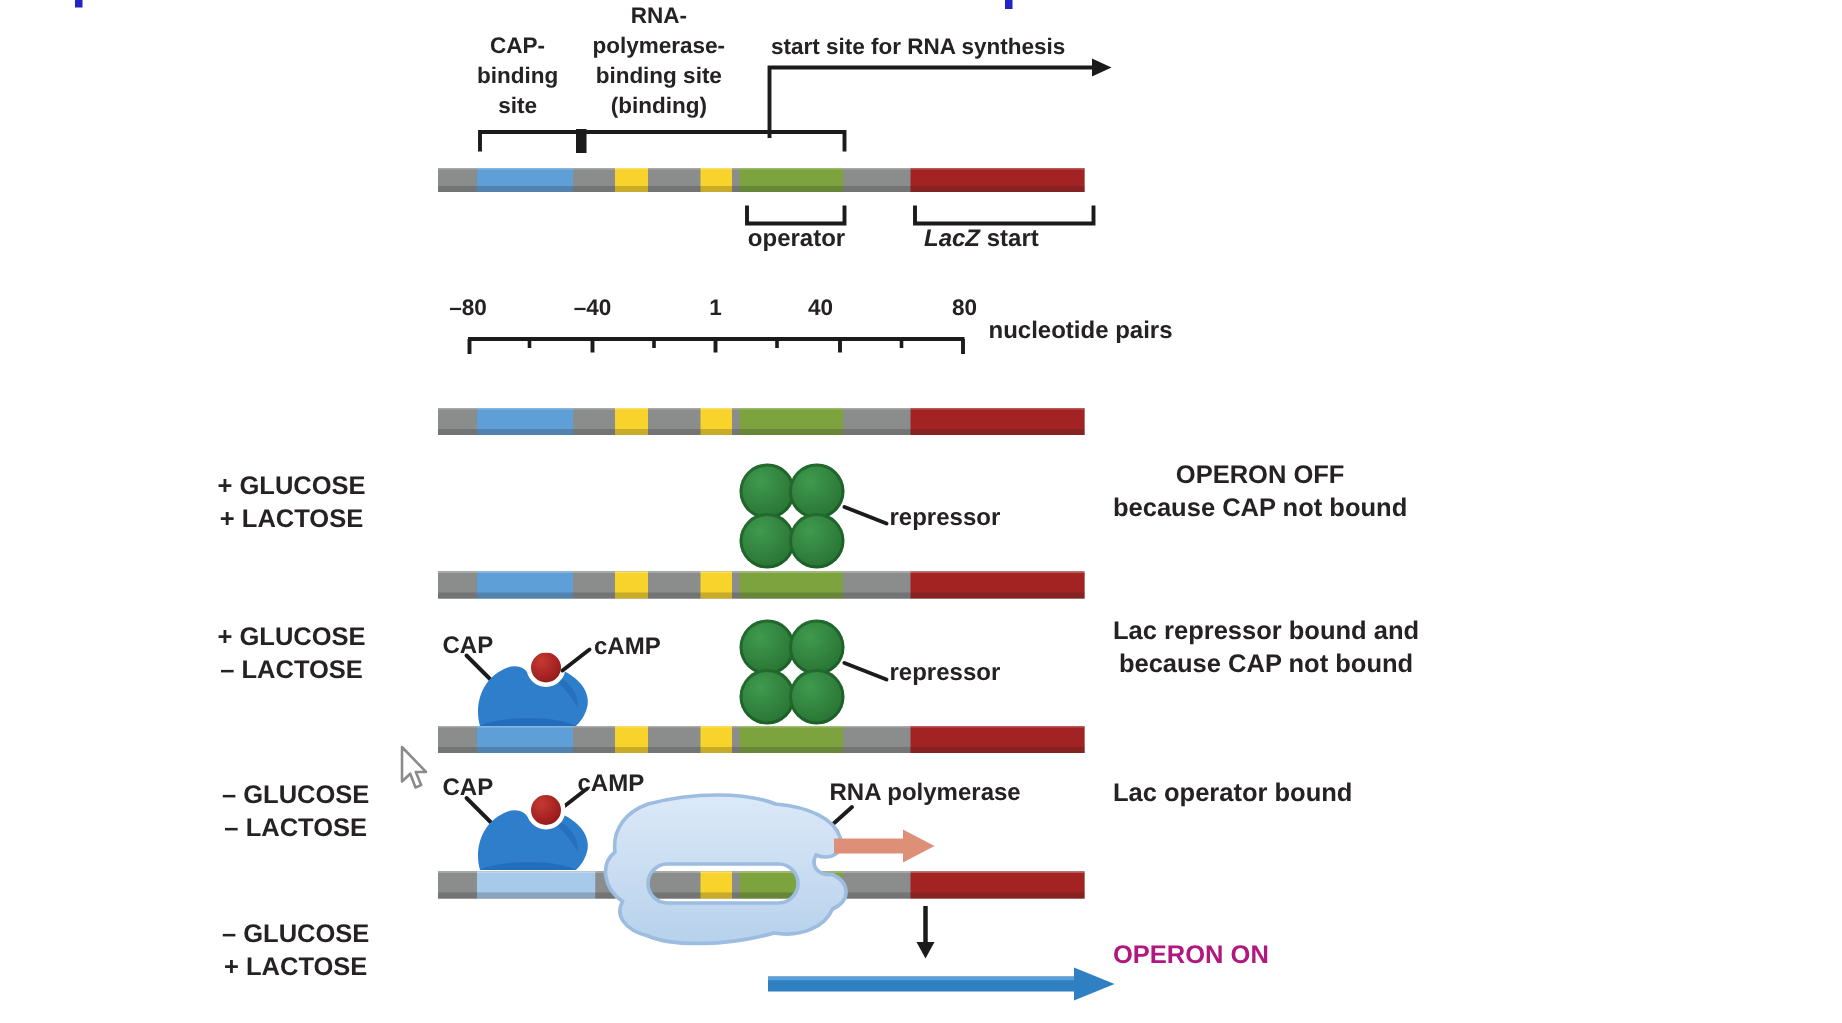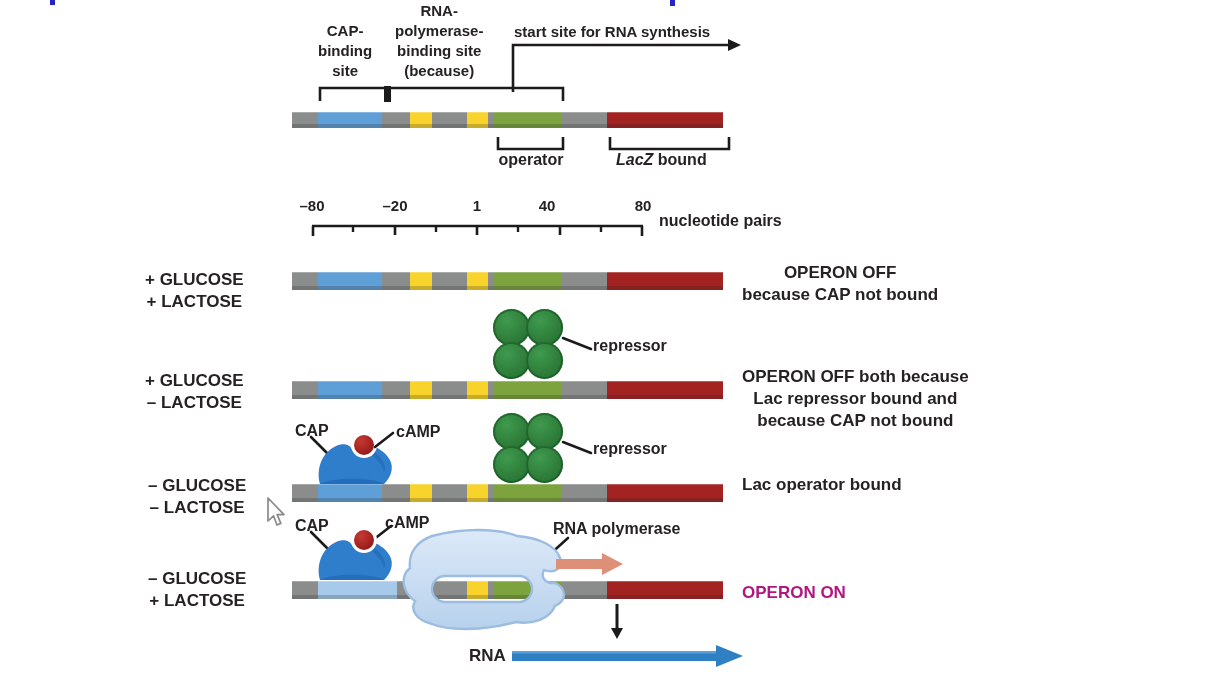--- a/index.html
+++ b/index.html
@@ -4,21 +4,21 @@
 <style>
   html,body{margin:0;padding:0;background:#ffffff;}
   #stage{
     position:relative;width:1228px;height:682px;background:#ffffff;overflow:hidden;
     font-family:"Liberation Sans","DejaVu Sans",sans-serif;color:var(--p-text,#262223);
   }
   .abs{position:absolute;}
   .lbl{font-weight:bold;color:var(--p-text,#262223);white-space:nowrap;text-align:center;}
   .s15{font-size:15px;line-height:20px;}
   .s16{font-size:16px;line-height:20px;}
-  .s17{font-size:17px;line-height:22px;}
+  .s17{font-size:17px;line-height:22px;margin-top:44px;}
   .magenta{color:var(--p-magenta,#b0177f);}
   .center{transform:translateX(-50%);}
   
   .dna-bar{position:absolute;width:431px;height:18px;background:var(--p-dna_gray,#8a8d8b);}
   .dna-bar .seg{position:absolute;top:0;height:100%;}
   .dna-bar::after{content:"";position:absolute;inset:0;box-shadow:inset 0 -4px 0 rgba(30,30,30,.22), inset 0 1px 0 rgba(255,255,255,.25);pointer-events:none;}
   
   .rep-cluster{position:absolute;width:70px;height:70px;}
   .rep-circle{position:absolute;width:37px;height:37px;border-radius:50%;
     background:radial-gradient(circle at 38% 32%, #3f9a4e 0%, var(--p-repressor_green,#2f7e3b) 55%, var(--p-repressor_green_dark,#1f6a2e) 100%);
@@ -46,21 +46,21 @@
   <div class="abs lbl s15" style="left:318px;top:21px;">
     <div>CAP-</div>
     <div>binding</div>
     <div>site</div>
   </div>
 
   <div class="abs lbl s15" style="left:395px;top:1px;">
     <div>RNA-</div>
     <div>polymerase-</div>
     <div>binding site</div>
-    <div>(because)</div>
+    <div>(binding)</div>
   </div>
 
   <div class="abs lbl s15" style="left:514px;top:22px;">start site for RNA synthesis</div>
 
   <svg class="abs" style="left:505px;top:38px;" width="238" height="56" viewBox="0 0 238 56">
     <polyline points="8,54 8,7 224,7" fill="none" stroke="#1c1b1b" stroke-width="2.6"></polyline>
     <polygon points="223,1 236,7 223,13" fill="#1c1b1b"></polygon>
   </svg>
 
   <svg class="abs" style="left:318px;top:84px;" width="250" height="20" viewBox="0 0 250 20">
@@ -83,37 +83,37 @@
 
   <svg class="abs" style="left:496px;top:136px;" width="70" height="16" viewBox="0 0 70 16">
     <path class="brk" d="M2,1 L2,13 L67,13 L67,1"></path>
   </svg>
   <div class="abs lbl s16 center" style="left:531px;top:150px;">operator</div>
 
   <svg class="abs" style="left:608px;top:136px;" width="124" height="16" viewBox="0 0 124 16">
     <path class="brk" d="M2,1 L2,13 L121,13 L121,1"></path>
   </svg>
   <div class="abs lbl s16" style="left:616px;top:150px;">
-    <i>LacZ</i>&nbsp;<span>bound</span>
+    <i>LacZ</i>&nbsp;<span>start</span>
   </div>
 
   <svg class="abs" style="left:305px;top:192px;" width="500" height="46" viewBox="0 0 500 46">
     <line x1="7" y1="34" x2="338" y2="34" stroke="#1c1b1b" stroke-width="2.6"></line>
     <line x1="8" y1="34" x2="8" y2="44" stroke="#1c1b1b" stroke-width="2.6"></line>
     <line x1="90" y1="34" x2="90" y2="43" stroke="#1c1b1b" stroke-width="2.6"></line>
     <line x1="172" y1="34" x2="172" y2="43" stroke="#1c1b1b" stroke-width="2.6"></line>
     <line x1="255" y1="34" x2="255" y2="43" stroke="#1c1b1b" stroke-width="2.6"></line>
     <line x1="337" y1="34" x2="337" y2="44" stroke="#1c1b1b" stroke-width="2.6"></line>
     <line x1="48" y1="34" x2="48" y2="40" stroke="#1c1b1b" stroke-width="2.4"></line>
     <line x1="131" y1="34" x2="131" y2="40" stroke="#1c1b1b" stroke-width="2.4"></line>
     <line x1="213" y1="34" x2="213" y2="40" stroke="#1c1b1b" stroke-width="2.4"></line>
     <line x1="296" y1="34" x2="296" y2="40" stroke="#1c1b1b" stroke-width="2.4"></line>
   </svg>
   <div class="abs lbl s15 center" style="left:312px;top:196px;">–80</div>
-  <div class="abs lbl s15 center" style="left:395px;top:196px;">–20</div>
+  <div class="abs lbl s15 center" style="left:395px;top:196px;">–40</div>
   <div class="abs lbl s15 center" style="left:477px;top:196px;">1</div>
   <div class="abs lbl s15 center" style="left:547px;top:196px;">40</div>
   <div class="abs lbl s15 center" style="left:643px;top:196px;">80</div>
   <div class="abs lbl s16" style="left:659px;top:211px;">nucleotide pairs</div>
 
   <div class="abs lbl s17" style="left:145px;top:269px;">
     <div>+ GLUCOSE</div>
     <div>+ LACTOSE</div>
   </div>
   <div class="dna-bar" style="left:292px;top:272px;">
@@ -154,21 +154,20 @@
       <div class="seg" style="left: 90px; width: 28px; background: rgb(138, 141, 139);"></div>
       <div class="seg" style="left: 118px; width: 22px; background: rgb(247, 211, 44);"></div>
       <div class="seg" style="left: 140px; width: 35px; background: rgb(138, 141, 139);"></div>
       <div class="seg" style="left: 175px; width: 21px; background: rgb(247, 211, 44);"></div>
       <div class="seg" style="left: 196px; width: 5px; background: rgb(138, 141, 139);"></div>
       <div class="seg" style="left: 201px; width: 69px; background: rgb(124, 163, 62);"></div>
       <div class="seg" style="left: 270px; width: 45px; background: rgb(138, 141, 139);"></div>
       <div class="seg" style="left: 315px; width: 116px; background: rgb(163, 35, 34);"></div>
     </div>
   <div class="abs lbl s17" style="left:742px;top:366px;">
-    <div>OPERON OFF both because</div>
     <div>Lac repressor bound and</div>
     <div>because CAP not bound</div>
   </div>
 
   <div class="abs lbl s16" style="left:295px;top:421px;">CAP</div>
   <svg class="abs" style="left:308px;top:434px;" width="26" height="26" viewBox="0 0 26 26">
     <line class="ptr" x1="3" y1="3" x2="23" y2="23"></line>
   </svg>
   <svg class="abs" style="left:315px;top:440px;" width="84" height="44" viewBox="0 0 84 44">
     <path class="cap-fill" d="M5,44 C1,30 6,13 21,6 C29,2 36,5 38,11 C41,4 50,2 58,6 C70,11 80,21 76,33 C74,39 71,42 69,44 Z"></path>

